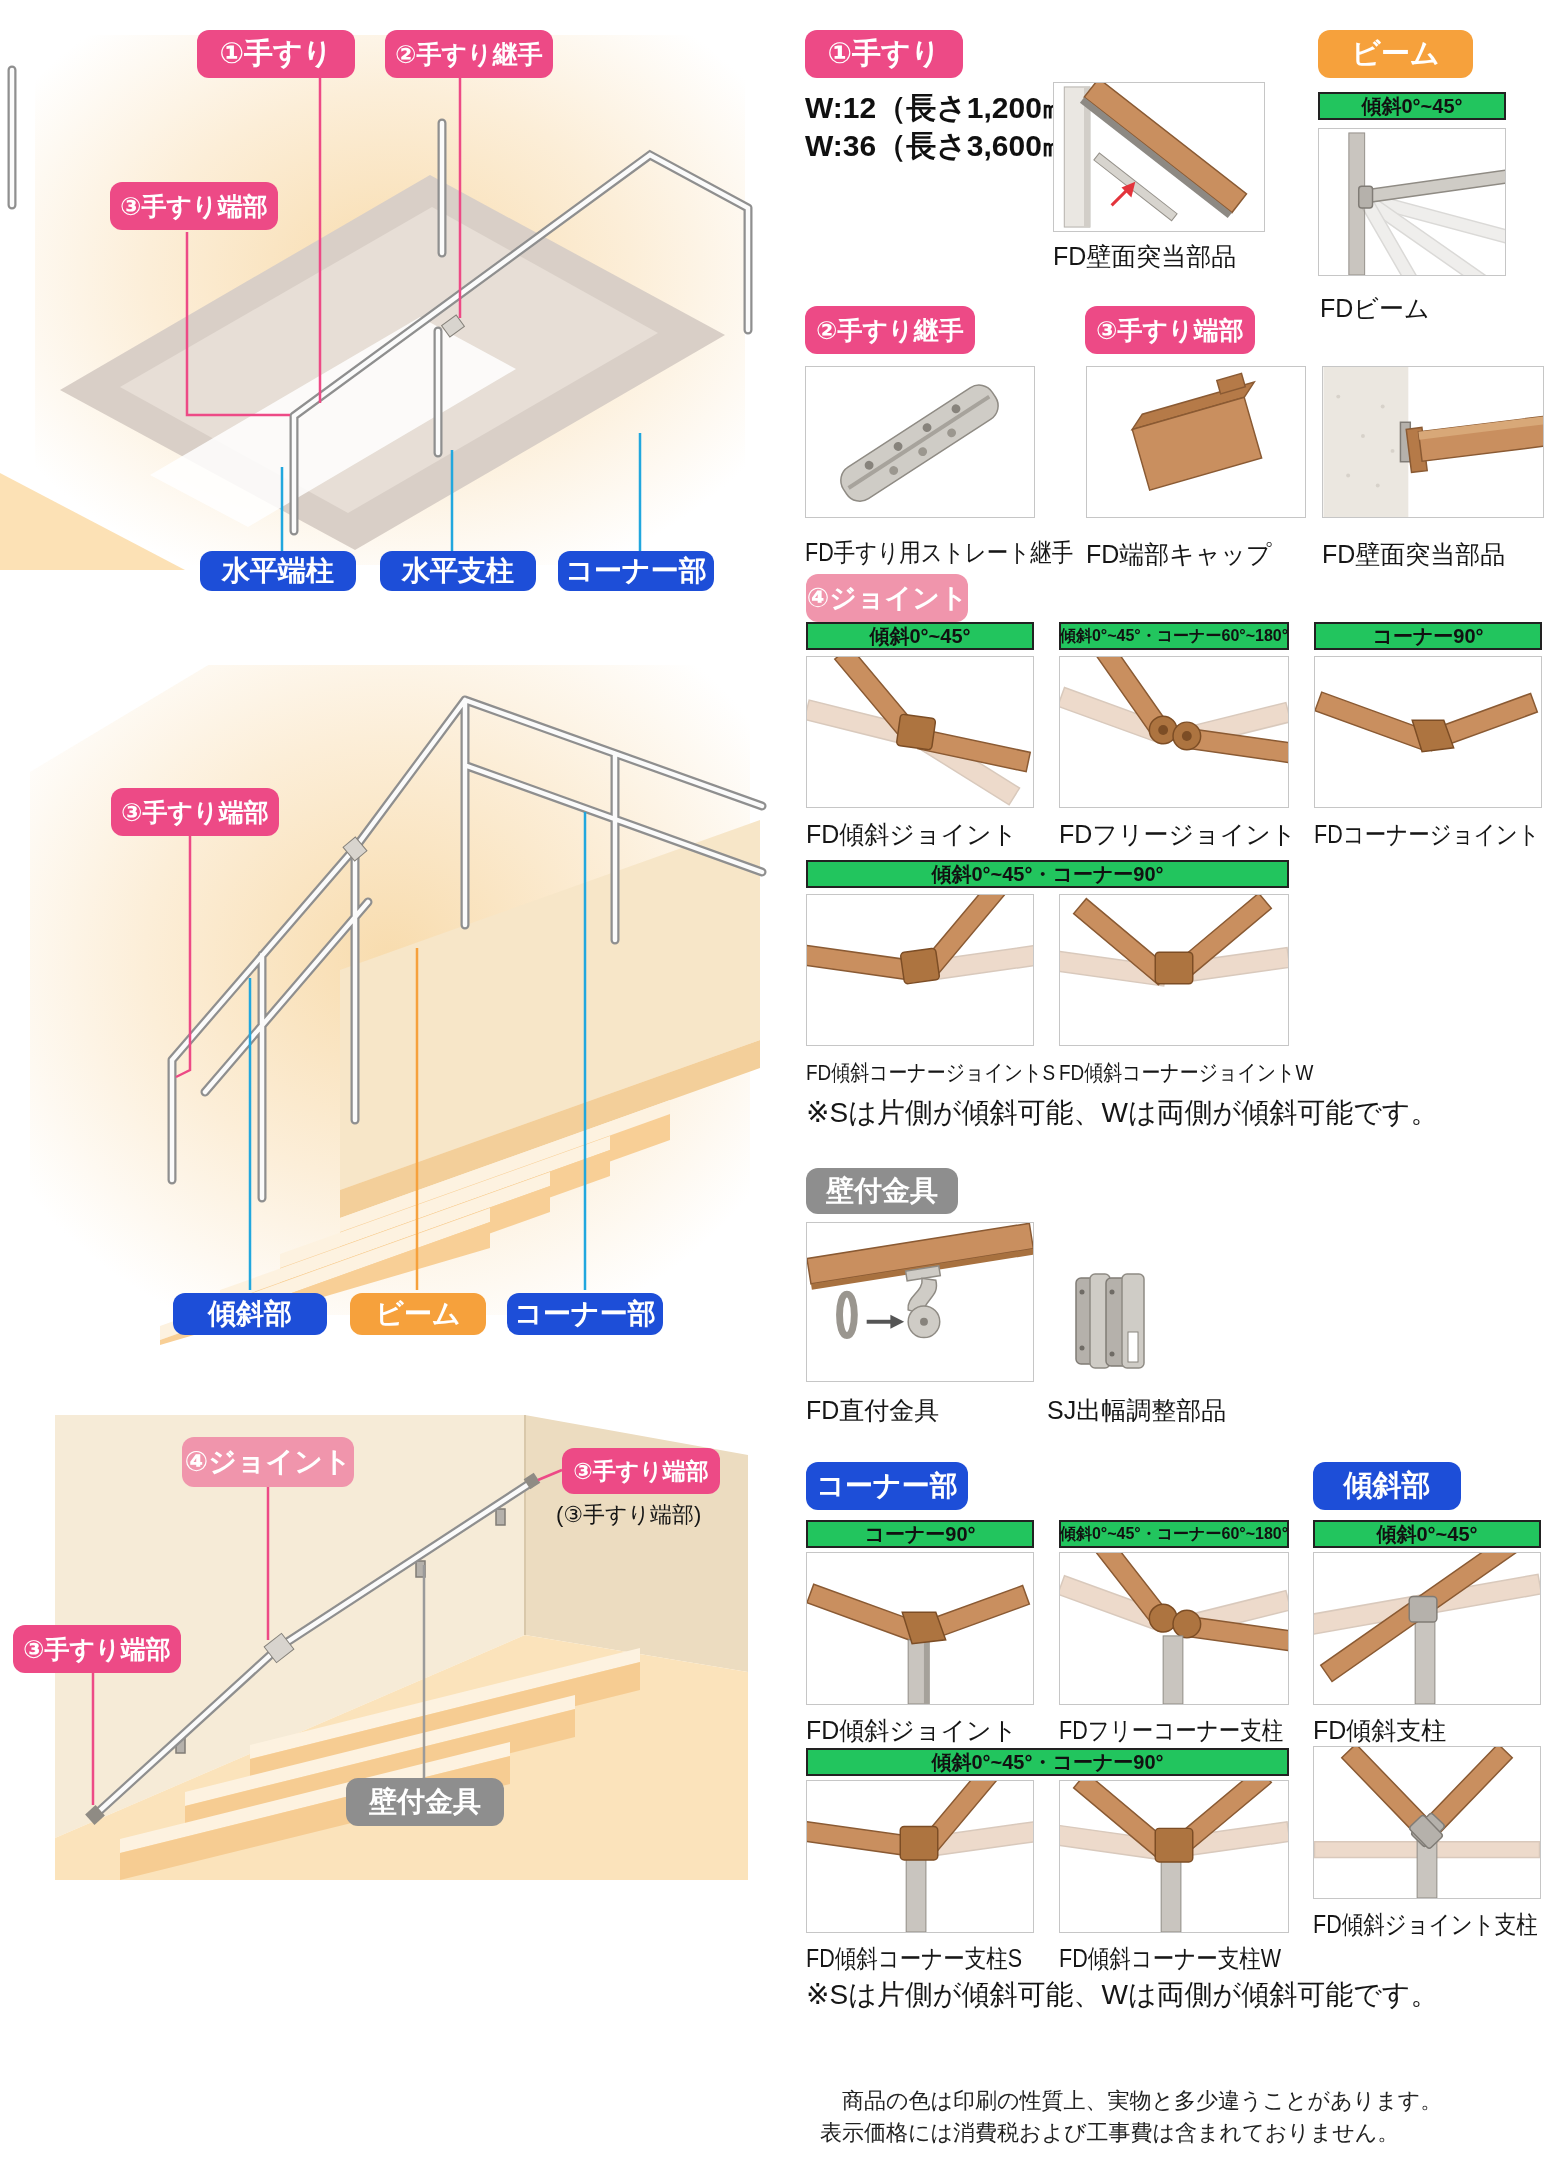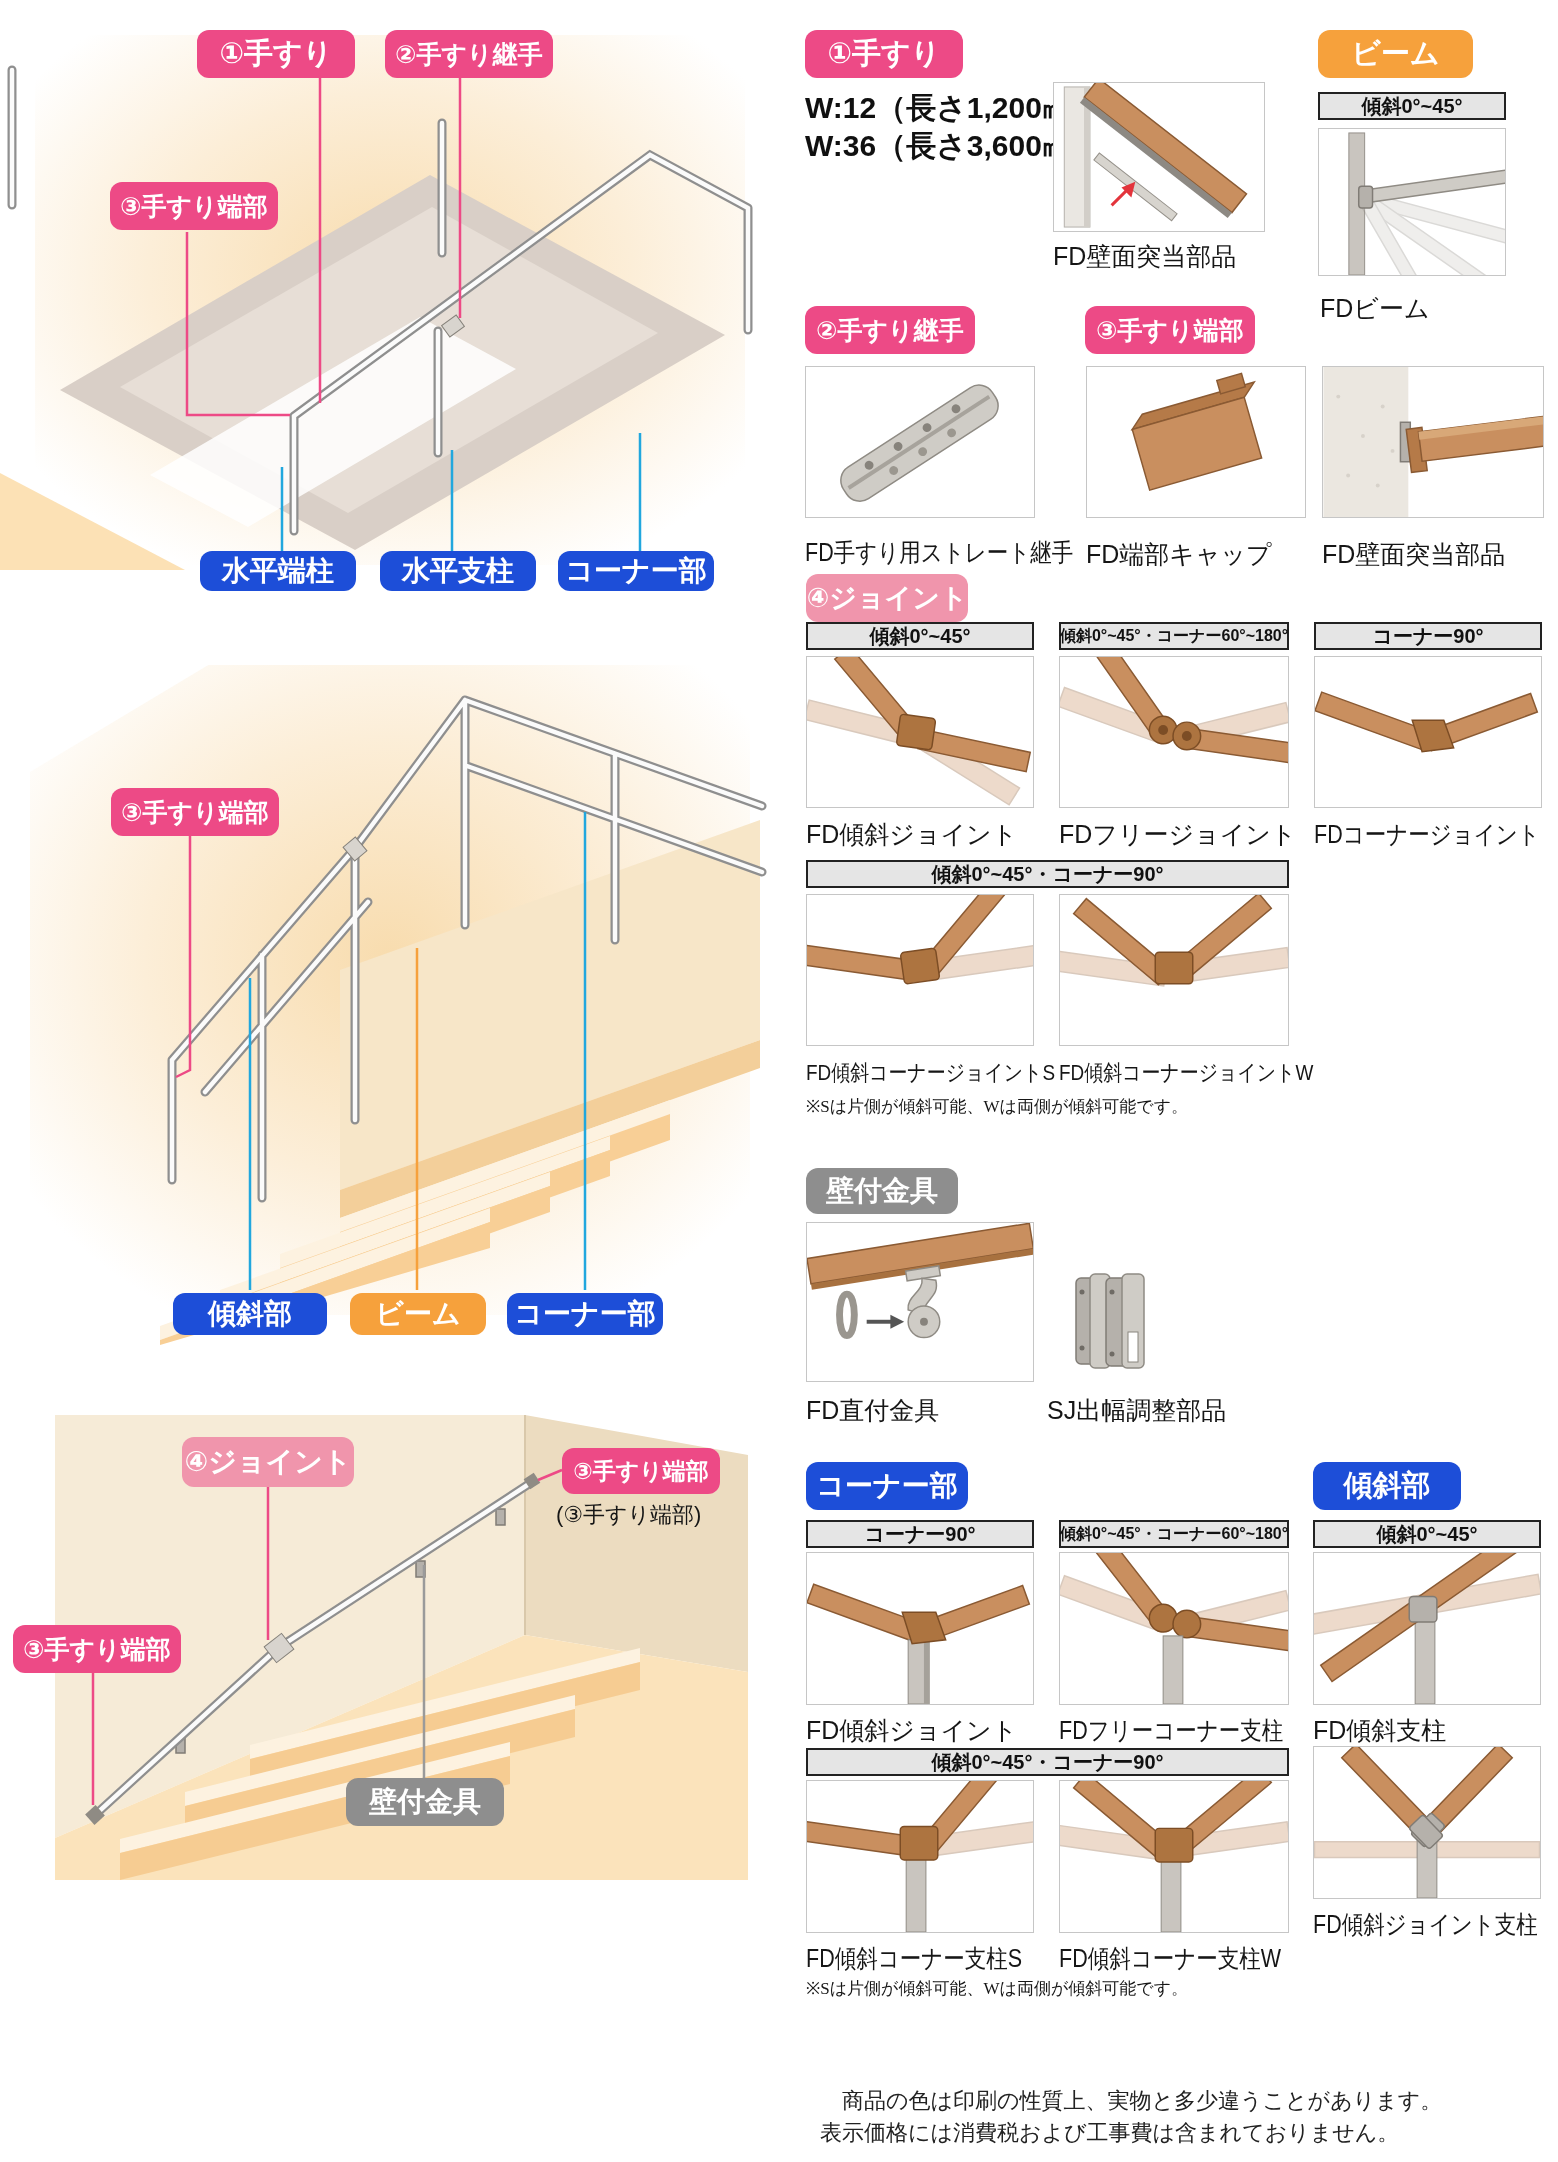--- a/index.html
+++ b/index.html
@@ -5,31 +5,31 @@
   html,body{margin:0;padding:0;background:#fff;font-family:"Liberation Sans","DejaVu Sans",sans-serif;}
   #page{position:relative;width:1558px;height:2162px;background:#fff;overflow:hidden;}
   .abs{position:absolute;}
   .badge{position:absolute;display:flex;align-items:center;justify-content:center;
          color:#fff;font-weight:bold;border-radius:12px;white-space:nowrap;box-sizing:border-box;}
   .pink{background:#ed4a86;}
   .lightpink{background:#f095ac;}
   .blue{background:#1d4ed8;}
   .orange{background:#f6a13c;}
   .graybg{background:#8e8e8e;}
-  .hdr{position:absolute;box-sizing:border-box;border:2px solid #222;background:#e5e5e5;color:#111;
+  .hdr{position:absolute;box-sizing:border-box;border:2px solid #222;background:#22c55e;color:#111;
        font-weight:bold;display:flex;align-items:center;justify-content:center;white-space:nowrap;
        height:28px;font-size:20px;}
   .hdr.sm{font-size:16px;}
   .pimg{position:absolute;background:#fff;border:1px solid #c6c6c6;box-sizing:border-box;}
   .pimg svg{display:block;width:100%;height:100%;}
   .plabel{position:absolute;font-size:25px;color:#161616;white-space:nowrap;font-weight:500;}
   .f22{font-size:22px;}
   .cond{transform:scaleX(.86);transform-origin:left center;}
   .sizetext{position:absolute;font-size:30px;font-weight:bold;color:#101010;white-space:nowrap;}
-  .notetext{position:absolute;font-size:17px;color:#161616;white-space:nowrap;font-family:Liberation Serif, serif;}
+  .notetext{position:absolute;font-size:28px;color:#161616;white-space:nowrap;}
   .subnote{position:absolute;font-size:22px;color:#161616;white-space:nowrap;}
   .foot{position:absolute;font-size:22px;color:#222;white-space:nowrap;margin-left:36px;}
   .diag{position:absolute;}
   
   .wood{fill:#c98f5f;stroke:#8a5a33;stroke-width:1.5;}
   .wood2{fill:#b57a48;stroke:#8a5a33;stroke-width:1.5;}
   .met{fill:#cfccc6;stroke:#8f8b84;stroke-width:1.5;}
   .met2{fill:#b5b1ab;stroke:#807c76;stroke-width:1.5;}
   .blk{fill:#ad7440;stroke:#7c4d25;stroke-width:1.5;}
   .ghost{opacity:.32;}

